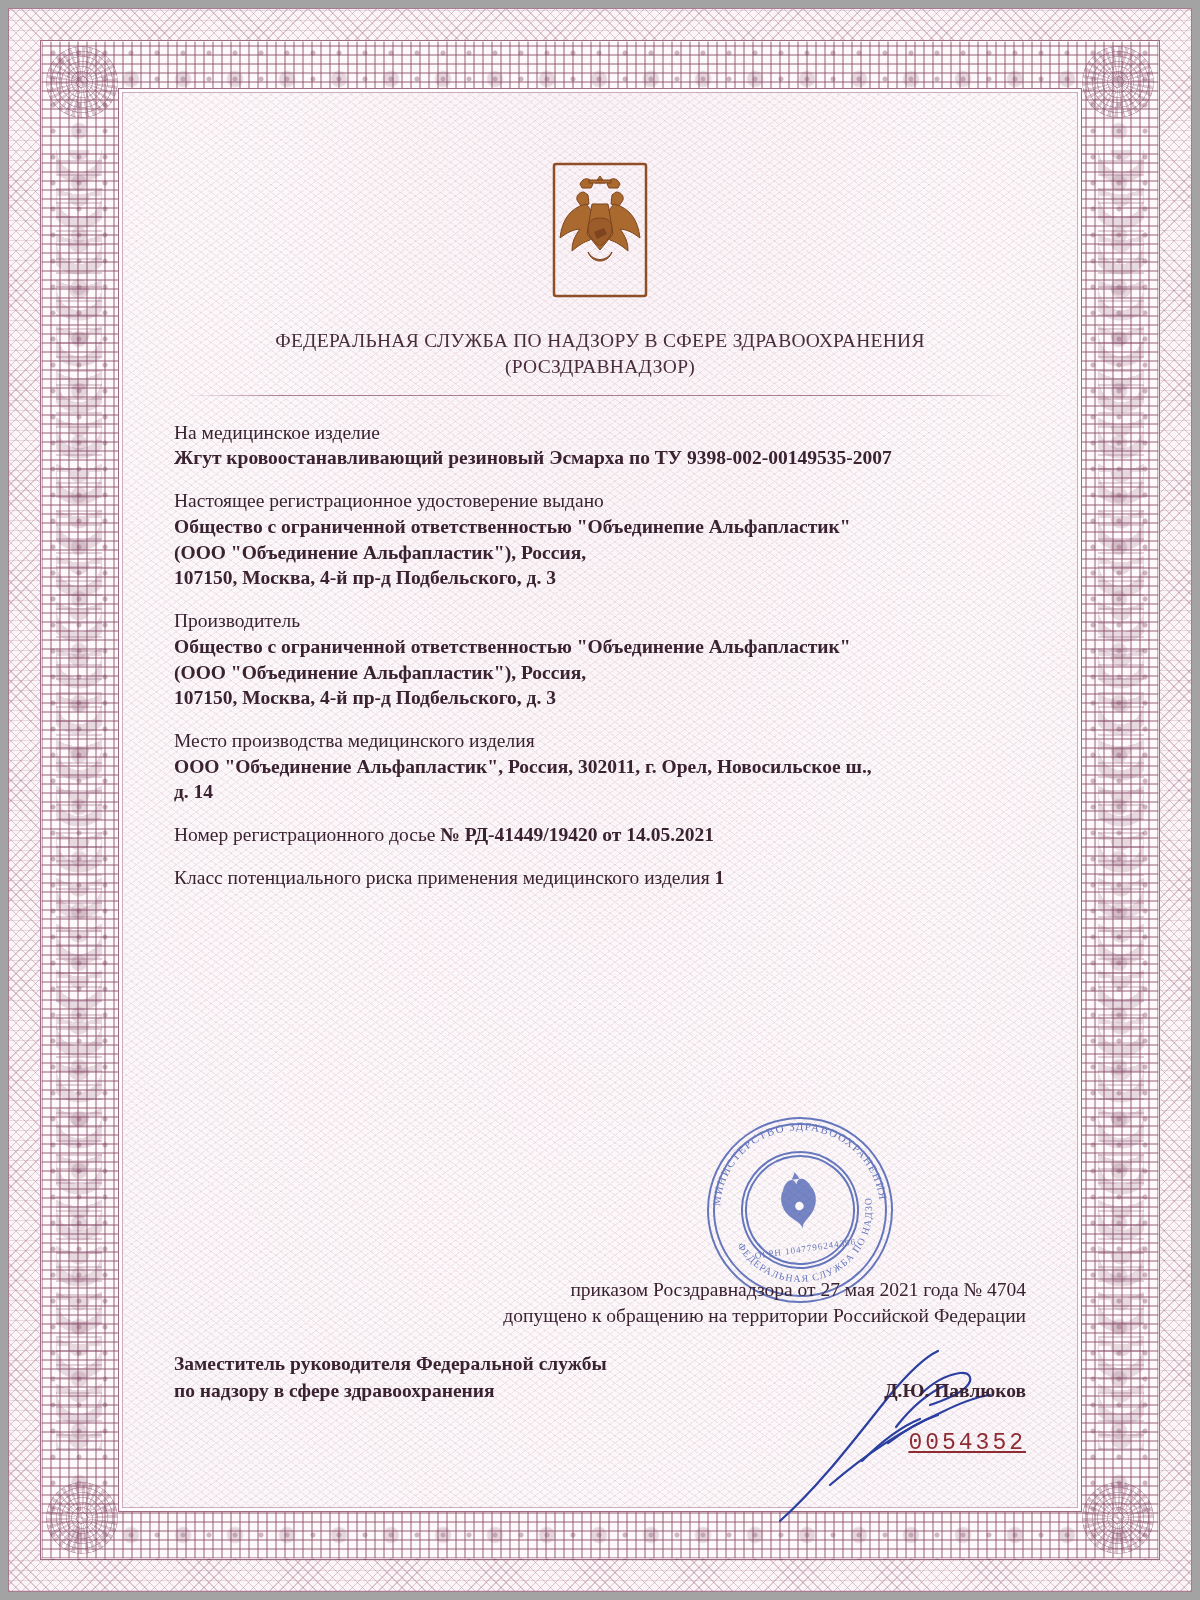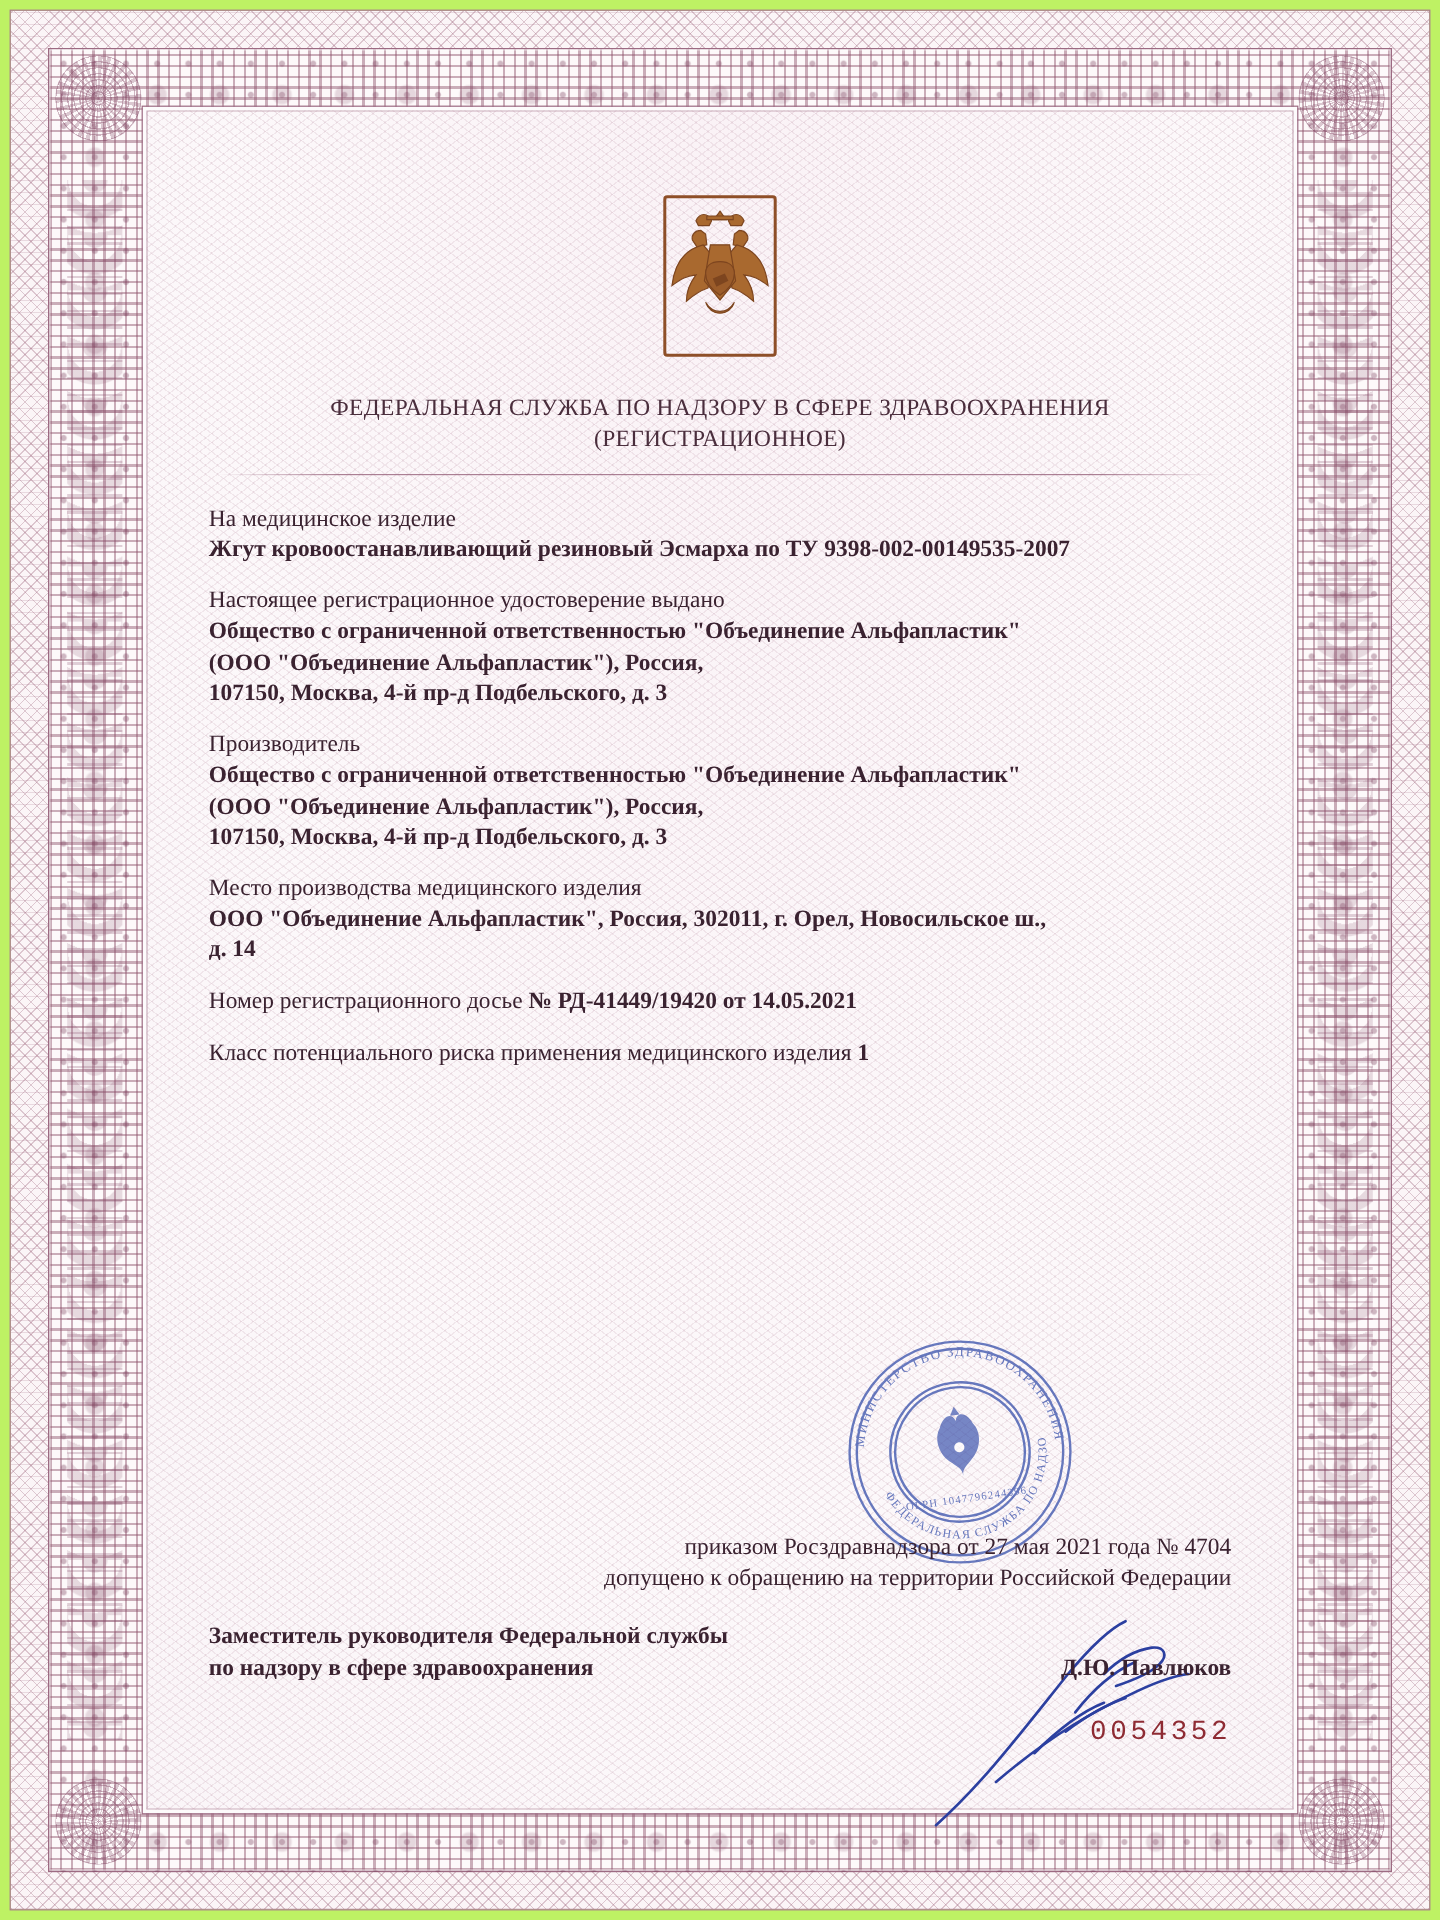--- a/index.html
+++ b/index.html
@@ -13,21 +13,21 @@
     font-family: "Liberation Serif", serif;
     color: #3a2230;
     position: relative;
     overflow: hidden;
   }
 
   
   .page {
     position: absolute;
     inset: 0;
-    background: #bef264;
+    background: #a3a3a3;
   }
 
   .border-outer {
     position: absolute;
     left: 8px; top: 8px; right: 8px; bottom: 8px;
     background:
       repeating-linear-gradient(45deg,  rgba(150,90,115,0.30) 0 1px, rgba(255,255,255,0) 1px 7px),
       repeating-linear-gradient(-45deg, rgba(150,90,115,0.30) 0 1px, rgba(255,255,255,0) 1px 7px),
       repeating-linear-gradient(0deg,   rgba(168,115,138,0.22) 0 1px, rgba(255,255,255,0) 1px 10px),
       linear-gradient(#fbf5f7, #fbf5f7);
@@ -176,20 +176,21 @@
   .signblock .post { font-weight: bold; line-height: 1.35; }
   .signblock .name { font-weight: bold; white-space: nowrap; padding-bottom: 2px;}
 
   .serial {
     margin-top: 26px;
     text-align: right;
     color: #8e2b33;
     font-size: 23px;
     letter-spacing: 3px;
     font-family: "Liberation Mono", monospace;
+    text-decoration: underline;
   }
 
   
   .stamp {
     position: absolute;
     left: 560px;
     top: 1000px;
     width: 200px;
     height: 200px;
     transform: rotate(-8deg);
@@ -248,21 +249,21 @@
           <path d="M60 58 c-8 0 -12 4 -12 10 0 8 6 14 12 18 6 -4 12 -10 12 -18 0 -6 -4 -10 -12 -10z" fill="#9b5c2a"></path>
         </g>
         <g fill="#7d451f">
           <path d="M54 72 l10 -4 3 6 -10 5z"></path>
         </g>
       </svg>
     </div>
 
     <div class="agency">
       <span>ФЕДЕРАЛЬНАЯ СЛУЖБА ПО НАДЗОРУ В СФЕРЕ ЗДРАВООХРАНЕНИЯ</span>
-      <span class="line2">(РЕГИСТРАЦИОННОЕ)</span>
+      <span class="line2">(РОСЗДРАВНАДЗОР)</span>
     </div>
 
     <div class="rule"></div>
 
 
 
     <div class="body">
 
       <div class="block">
         <div class="lbl">На медицинское изделие</div>

